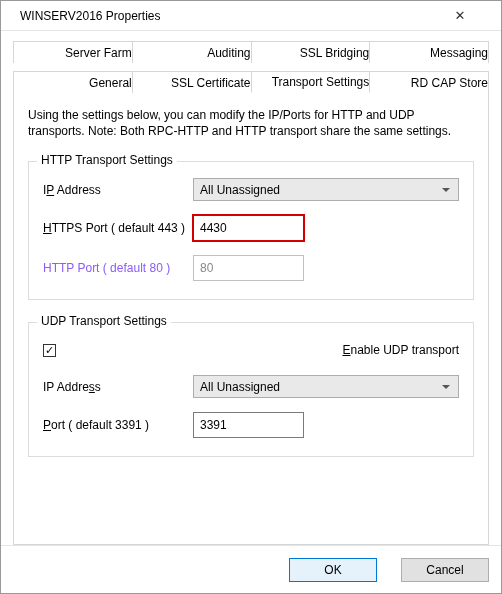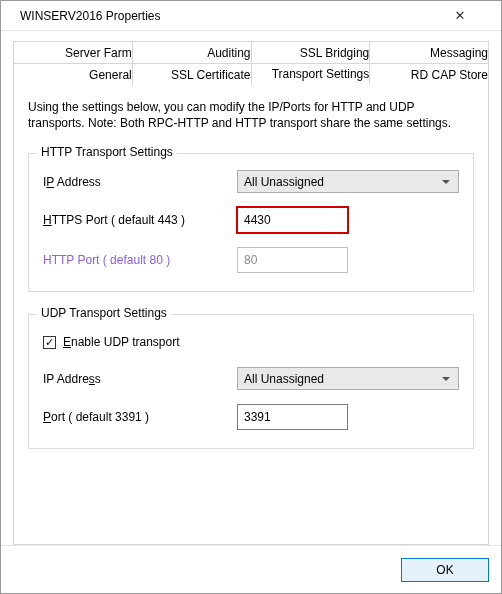--- a/index.html
+++ b/index.html
@@ -11,36 +11,36 @@
 .titlebar-btn { width: 44px; height: 28px; display: flex; align-items: center; justify-content: center; color: #333; }
 .close-x { font-size: 13px; }
 .content { flex: 1; padding: 10px 12px 0 12px; display: flex; flex-direction: column; }
 .tabs-area { position: relative; }
 .tab-rows { display: flex; flex-direction: column; }
 .tab-row { display: flex; height: 22px; }
 .tab { flex: 1; border: 1px solid #d6d6d6; border-bottom: none; background: #fff; display: flex; align-items: center; justify-content: flex-end; font-size: 12px; cursor: default; margin-left: -1px; }
 .tab:first-child { margin-left: 0; }
 .tab-row.row1 .tab { background: #fff; }
 .tab.active { background: #fff; border-bottom: 1px solid #fff; position: relative; z-index: 2; }
-.tab-row.row2 { margin-top: 0; }
+.tab-row.row2 { margin-top: 8px; }
 .tab-panel { border: 1px solid #d6d6d6; border-top: 1px solid #d6d6d6; margin-top: -1px; padding: 14px 14px 10px 14px; flex: 1; }
 .intro { font-size: 12px; line-height: 1.35; margin-bottom: 22px; }
 .group { border: 1px solid #dcdcdc; padding: 16px 14px 18px 14px; margin-bottom: 22px; position: relative; }
 .group-title { position: absolute; top: -9px; left: 8px; background: #fff; padding: 0 4px; font-size: 12px; }
-.form-row { display: flex; align-items: center; margin-bottom: 14px; gap: 44px; }
+.form-row { display: flex; align-items: center; margin-bottom: 14px; }
 .form-row:last-child { margin-bottom: 0; }
 .form-label { width: 150px; font-size: 12px; }
 .form-label.disabled { color: #8b5cf6; }
 .ul { text-decoration: underline; }
 .select { flex: 1; height: 23px; border: 1px solid #adadad; background: #e9e9e9; display: flex; align-items: center; padding: 0 6px; position: relative; font-size: 12px; }
 .select::after { content: ""; position: absolute; right: 8px; top: 9px; width: 0; height: 0; border-left: 4px solid transparent; border-right: 4px solid transparent; border-top: 4px solid #555; }
 .text-input { height: 23px; border: 1px solid #7a7a7a; background: #fff; padding: 12px 6px; font-size: 12px; width: 111px; font-family: inherit; }
 .text-input.highlight { outline: 2px solid #d40000; outline-offset: -1px; }
 .text-input.disabled { color: #888; background: #fff; border-color: #c0c0c0; }
-.checkbox-row { display: flex; align-items: center; margin-bottom: 18px; margin-top: 4px; }
+.checkbox-row { display: flex; align-items: center; margin-bottom: 18px; margin-top: 4px; justify-content: space-between; }
 .checkbox { width: 13px; height: 13px; border: 1px solid #333; margin-right: 7px; display: flex; align-items: center; justify-content: center; font-size: 10px; line-height: 1; }
 .checkbox.checked::after { content: "✓"; font-size: 11px; color: #000; }
 .button-bar { height: 48px; border-top: 1px solid #e5e5e5; display: flex; align-items: center; justify-content: flex-end; padding: 0 12px; gap: 24px; }
 .btn { width: 88px; height: 24px; border: 1px solid #adadad; background: #e1e1e1; font-size: 12px; display: flex; align-items: center; justify-content: center; }
 .btn.primary { border: 1px solid #0078d7; background: #e5f1fb; }
 .btn.highlight { outline: 2px solid #d40000; outline-offset: -1px; }
 </style>
 </head>
 <body>
 
@@ -126,14 +126,17 @@
           <input class="text-input" value="3391" style="">
         </div>
       </div>
     </div>
   </div>
 
   <div class="button-bar">
     <div class="btn primary">
         <span>OK</span>
       </div>
+    <div class="btn">
+        <span>Cancel</span>
+      </div>
   </div>
 </div>
 
 </body></html>

